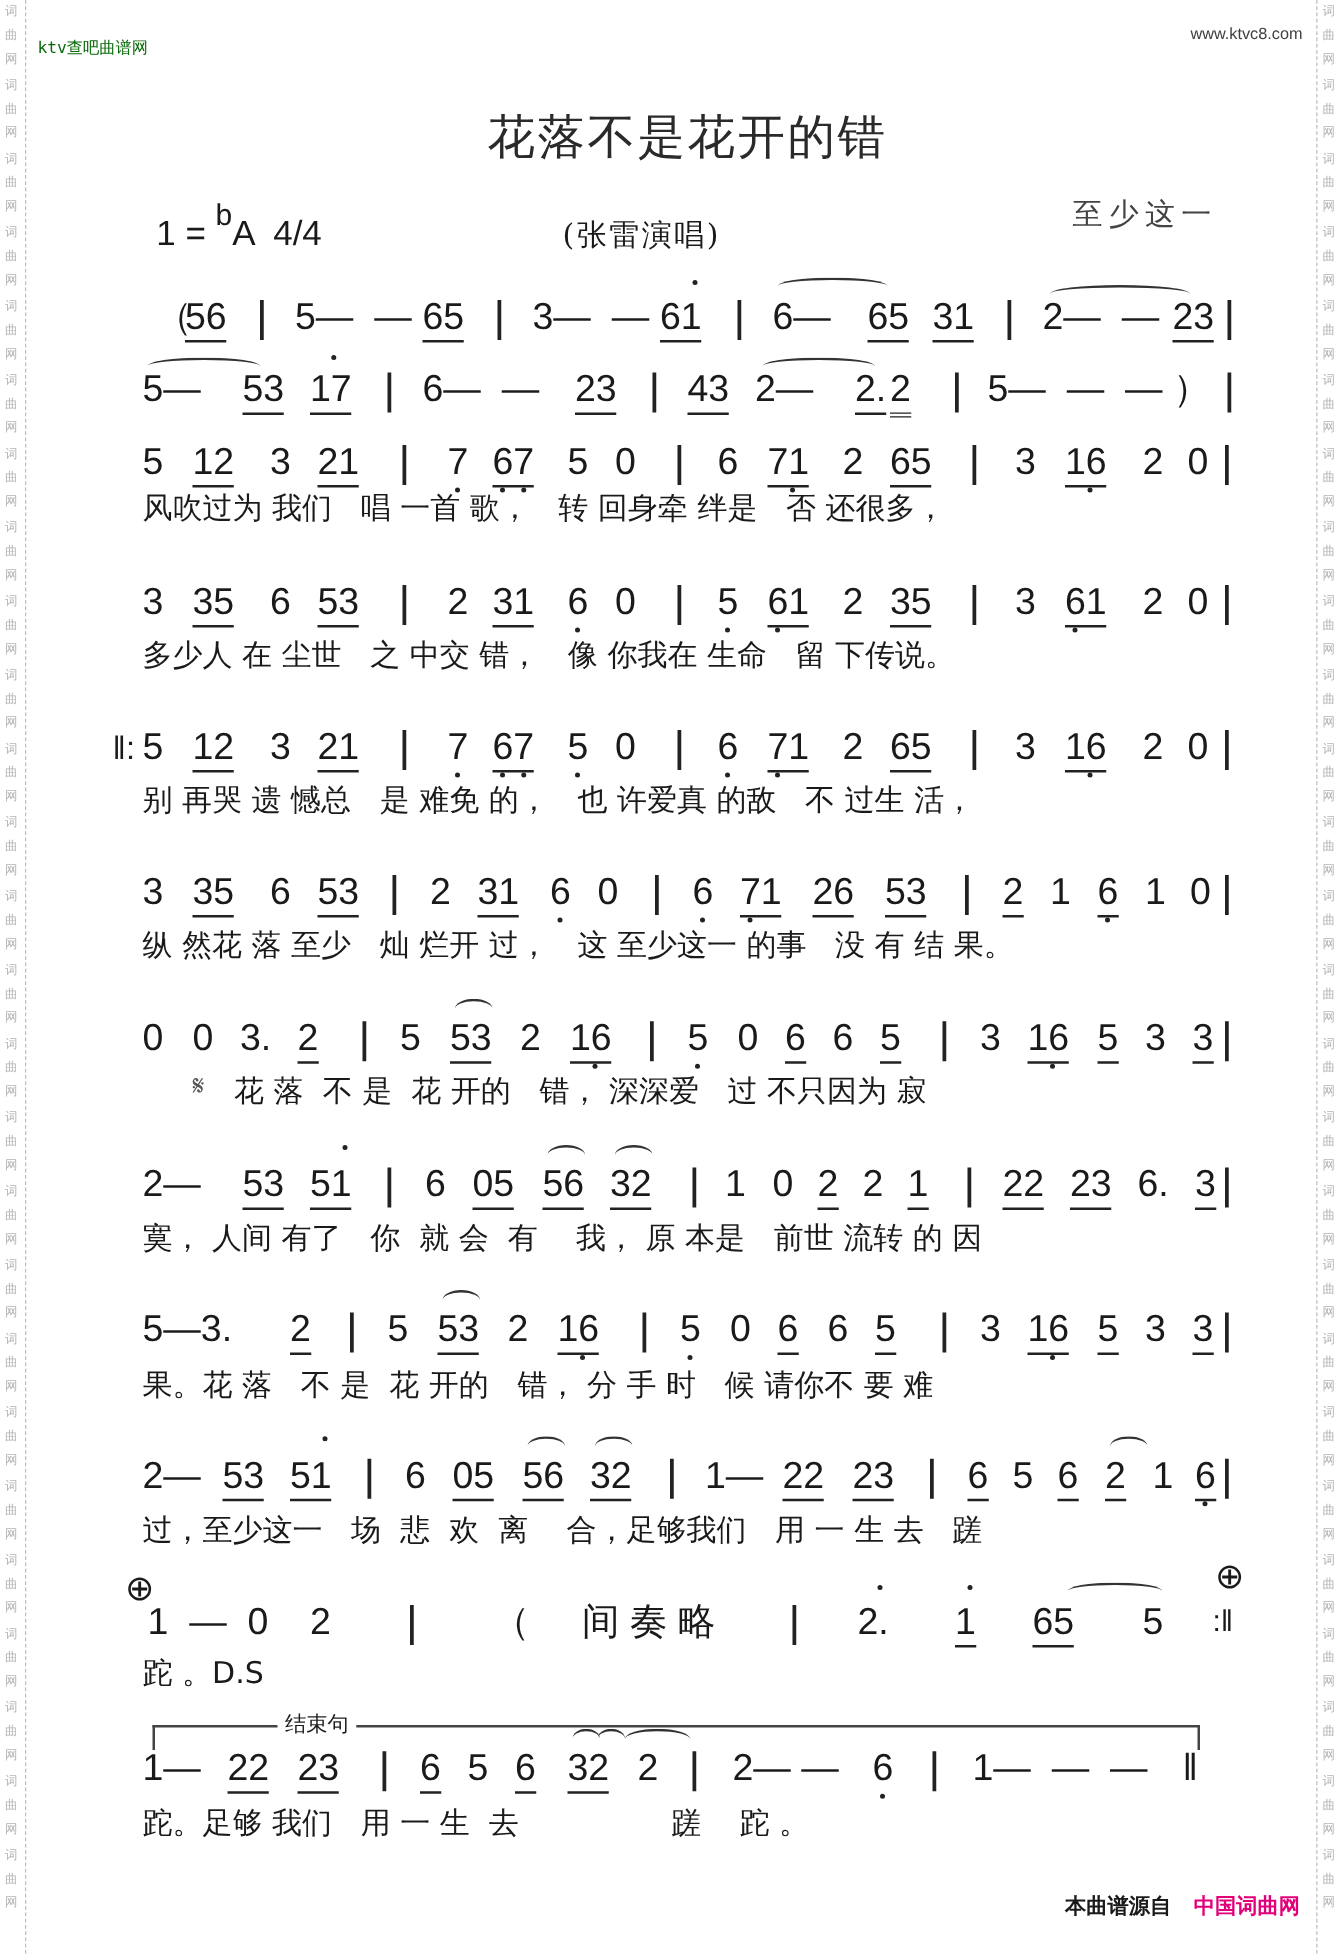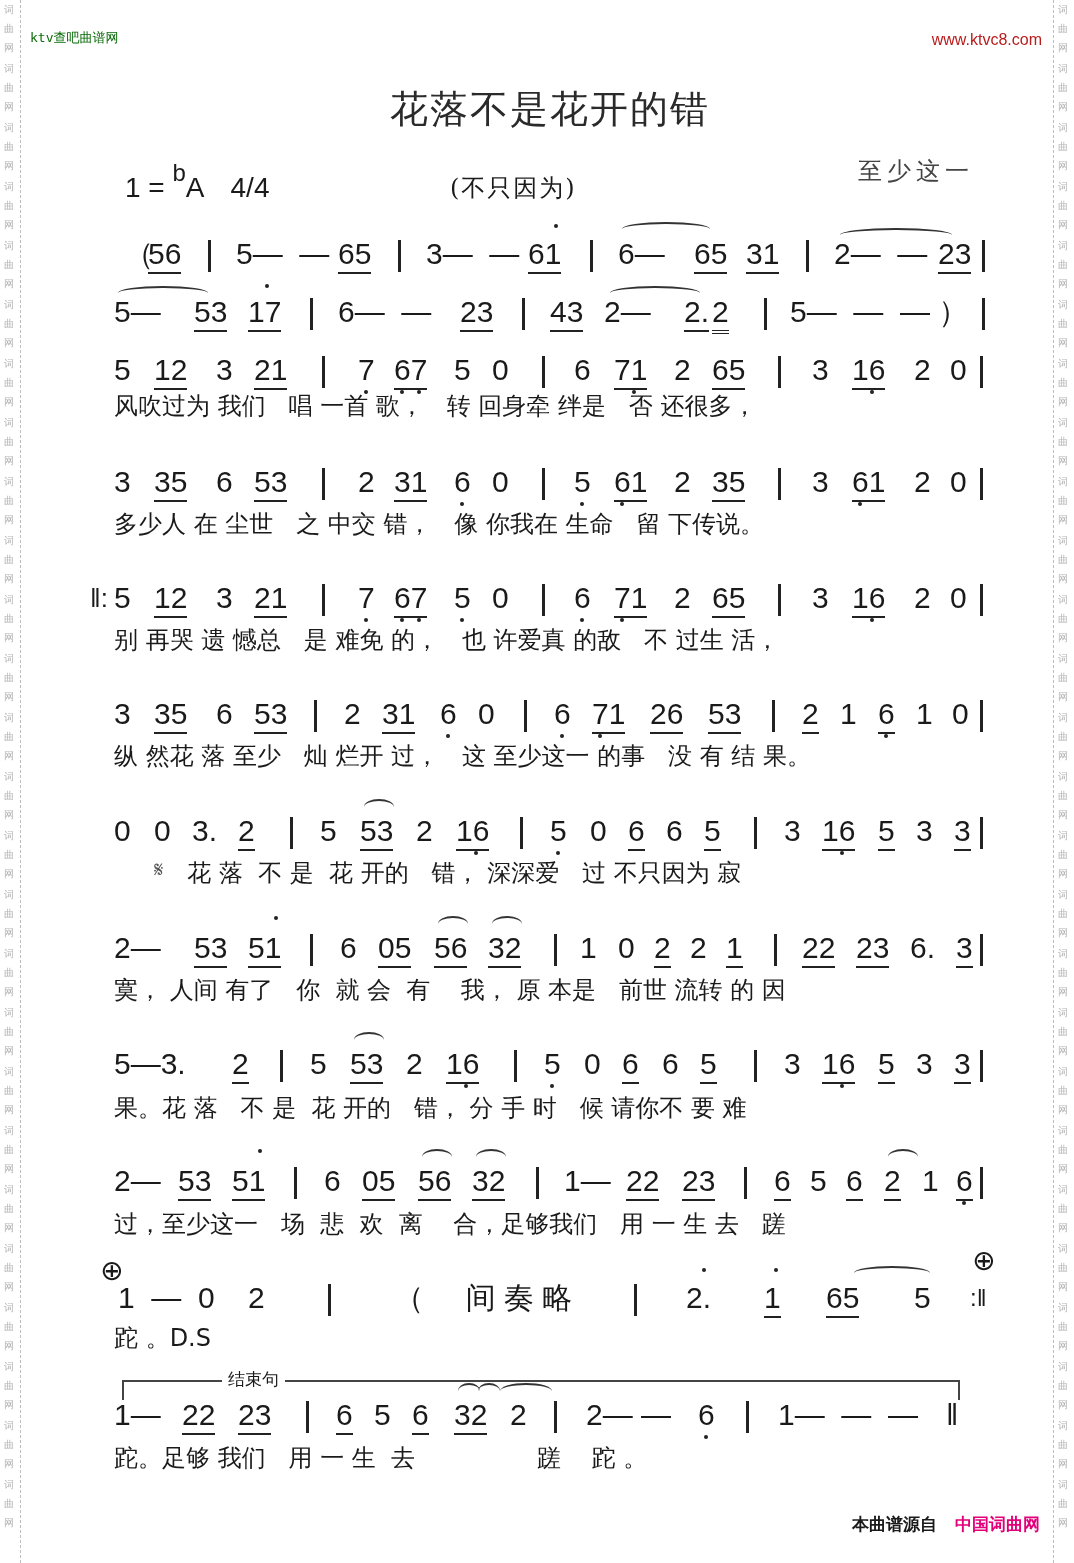--- a/index.html
+++ b/index.html
@@ -3,21 +3,21 @@
 <meta charset="utf-8">
 <style>
   html,body{margin:0;padding:0;background:#fff;}
   body{width:1074px;height:1563px;position:relative;overflow:hidden;font-family:"DejaVu Sans","Liberation Sans",sans-serif;color:#1a1a1a;}
   .side{position:absolute;top:0;bottom:0;width:20px;}
   .side.left{left:0;border-right:1px dashed #bdbdbd;}
   .side.right{right:0;width:20px;border-left:1px dashed #bdbdbd;}
   .wm{font-size:10px;color:#b5b5b5;line-height:19px;text-align:center;width:18px;}
   .wm-group{margin-bottom:2px;}
   .hdr-left{position:absolute;left:30px;top:29px;font-size:13px;color:#0a6b0a;font-family:"DejaVu Sans Mono","Liberation Mono",monospace;}
-  .hdr-right{position:absolute;right:32px;top:31px;font-size:16px;color:#b91c1c;font-family:"Liberation Sans",sans-serif;}
+  .hdr-right{position:absolute;right:32px;top:19px;font-size:13px;color:#404040;font-family:"Liberation Sans",sans-serif;}
   .title{position:absolute;left:0;width:1100px;text-align:center;top:84px;font-size:38px;font-family:"DejaVu Serif","Liberation Serif",serif;color:#2a2a2a;letter-spacing:2px;}
   .key{position:absolute;left:125px;top:165px;font-size:28px;font-family:"Liberation Sans",sans-serif;}
   .key sup{font-size:24px;position:relative;top:-6px;}
   .singer{position:absolute;left:450px;top:172px;font-size:24px;font-family:"DejaVu Serif","Liberation Serif",serif;letter-spacing:2px;}
   .transcriber{position:absolute;left:858px;top:155px;font-size:24px;color:#444;font-family:"DejaVu Sans",sans-serif;letter-spacing:5px;font-weight:200;}
   .row{position:absolute;left:114px;width:876px;height:44px;font-family:"Liberation Sans",sans-serif;font-size:30px;}
   .n{position:absolute;top:0;white-space:pre;line-height:36px;}
   .u{border-bottom:2px solid #222;}
   .uu{border-bottom:4px double #222;}
   .bar{position:absolute;top:4px;width:3px;height:32px;background:#222;}
@@ -296,22 +296,22 @@
       <div class="wm">曲</div>
       <div class="wm">网</div>
     </div>
   </div>
 
 <div class="hdr-left">ktv查吧曲谱网</div>
 <div class="hdr-right">www.ktvc8.com</div>
 
 <div class="title">花落不是花开的错</div>
 
-<div class="key"><span>1 = </span><sup>b</sup><span>A</span><span style="margin-left:26px">4/4</span></div>
-<div class="singer">(不只因为)</div>
+<div class="key"><span>1 = </span><sup>b</sup><span>A</span><span style="margin-left:14px">4/4</span></div>
+<div class="singer">(张雷演唱)</div>
 <div class="transcriber">至少这一</div>
 
 <div class="row" style="top:236px">
   <span class="n" style="left:10px">（</span>
     <span class="n u" style="left:34px">56</span>
   <span class="bar" style="left:94px"></span>
   <span class="n" style="left:122px">5—  —</span>
     <span class="n u" style="left:224px">65</span>
   <span class="bar" style="left:284px"></span>
   <span class="n" style="left:312px">3—  —</span>

